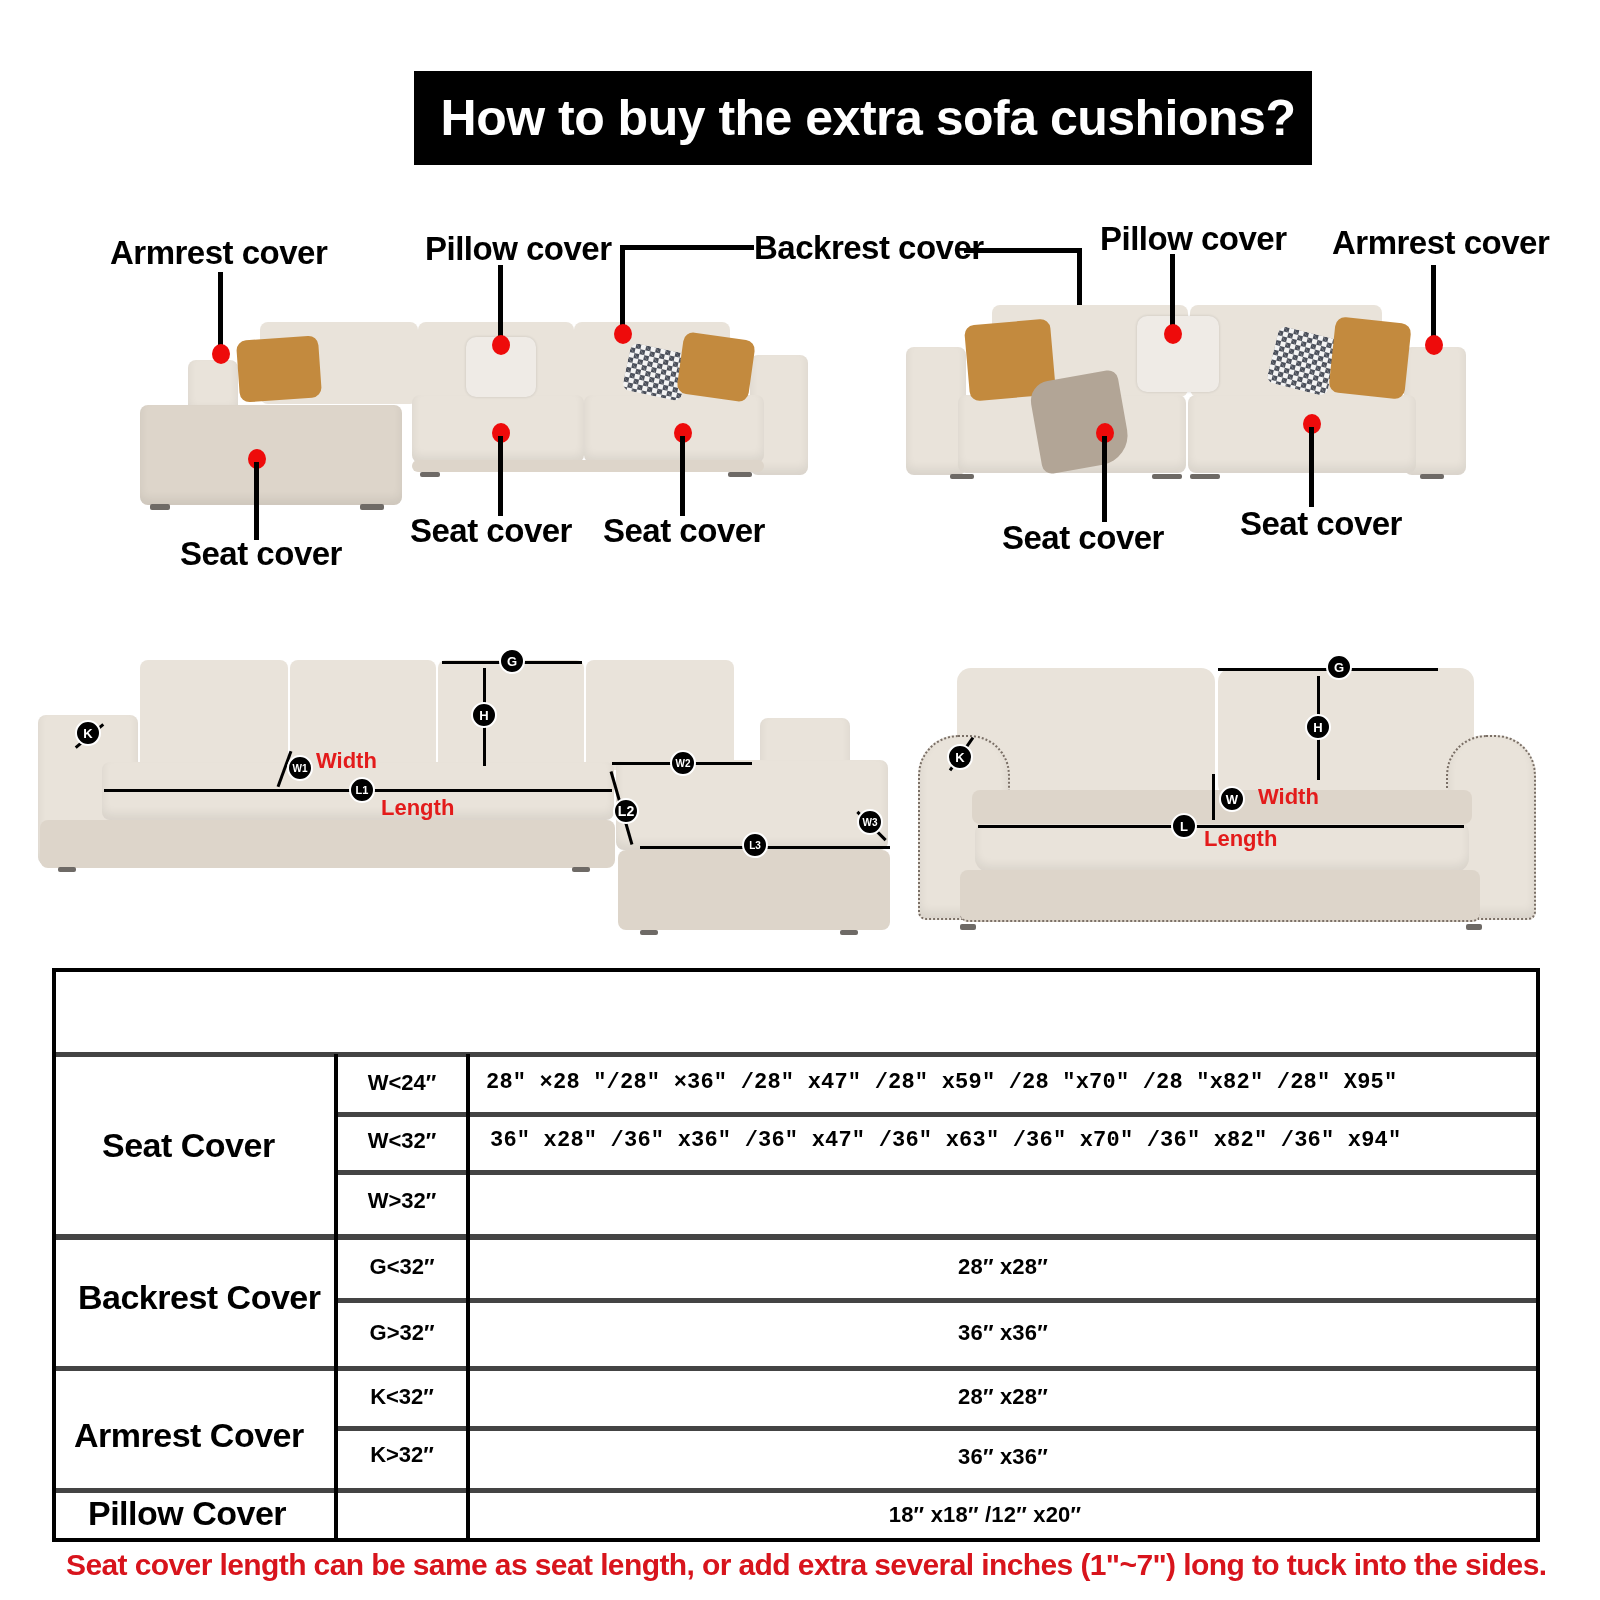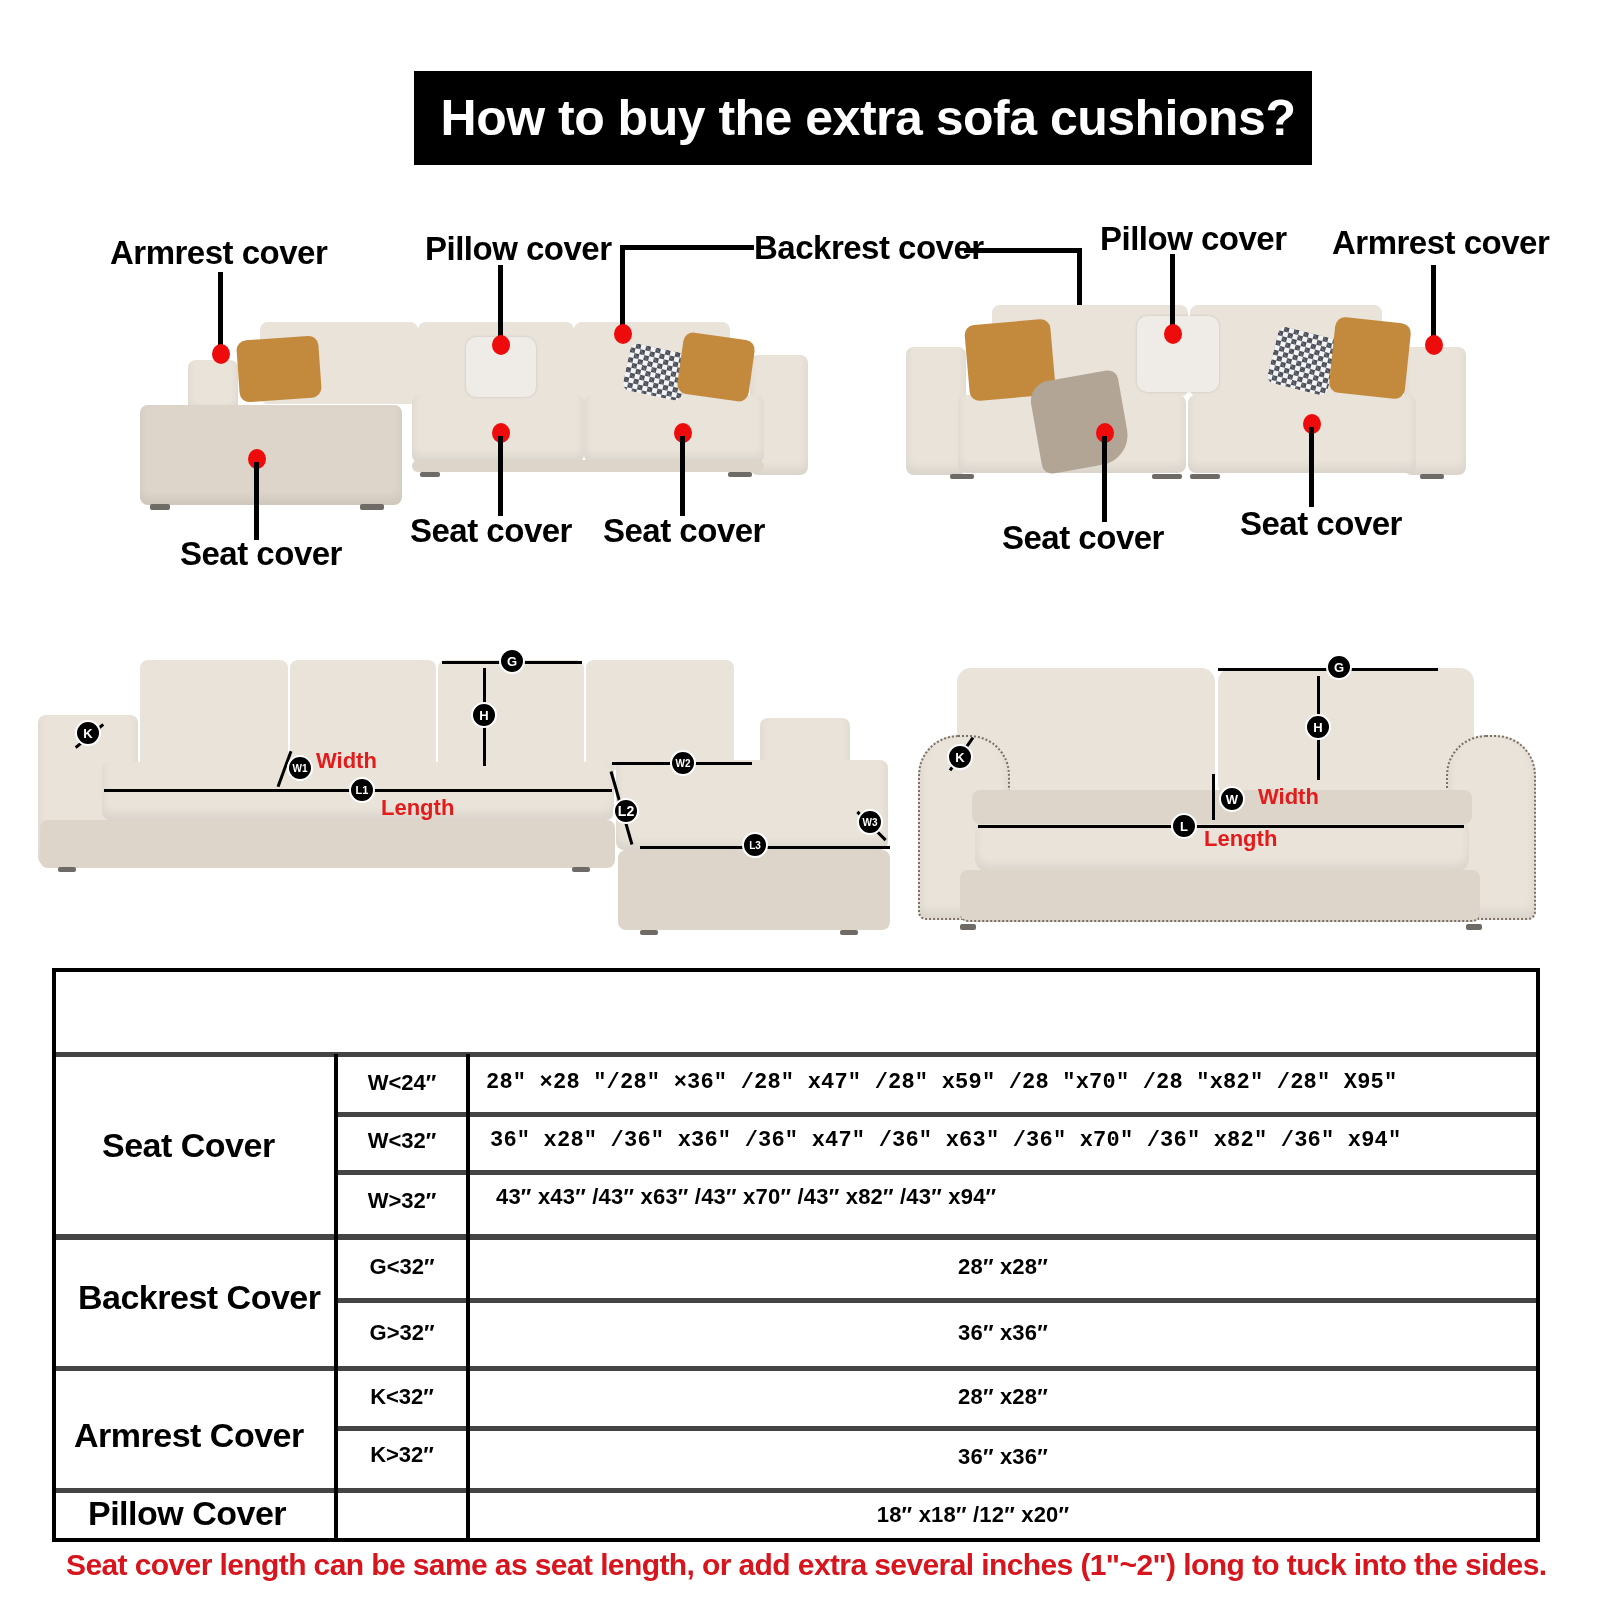--- a/index.html
+++ b/index.html
@@ -236,31 +236,30 @@
 
   <div class="vrule" style="left:278px;top:82px;bottom:0;"></div>
   <div class="vrule" style="left:410px;top:82px;bottom:0;"></div>
 
   <div class="cat-label" style="left:46px;top:154px;">Seat Cover</div>
   <div class="cond-label" style="left:282px;top:98px;">W&lt;24″</div>
   <div class="sizes-cell" style="left:430px;top:98px;font-family:Liberation Mono, monospace;">28″ ×28 ″/28″ ×36″ /28″ x47″ /28″ x59″ /28 ″x70″ /28 ″x82″ /28″ X95″</div>
   <div class="cond-label" style="left:282px;top:156px;">W&lt;32″</div>
   <div class="sizes-cell" style="left:434px;top:156px;font-family:Liberation Mono, monospace;">36″ x28″ /36″ x36″ /36″ x47″ /36″ x63″ /36″ x70″ /36″ x82″ /36″ x94″</div>
   <div class="cond-label" style="left:282px;top:216px;">W&gt;32″</div>
-  <div class="sizes-cell" style="left:440px;top:212px;">43″ x43″ /43″ x63″ /43″ x70″ /43″ x82″ /43″ x94″</div>
 
   <div class="cat-label" style="left:22px;top:306px;">Backrest Cover</div>
   <div class="cond-label" style="left:282px;top:282px;">G&lt;32″</div>
   <div class="sizes-cell sizes-center" style="left:414px;width:1066px;top:282px;">28″ x28″</div>
   <div class="cond-label" style="left:282px;top:348px;">G&gt;32″</div>
   <div class="sizes-cell sizes-center" style="left:414px;width:1066px;top:348px;">36″ x36″</div>
 
   <div class="cat-label" style="left:18px;top:444px;">Armrest Cover</div>
   <div class="cond-label" style="left:282px;top:412px;">K&lt;32″</div>
   <div class="sizes-cell sizes-center" style="left:414px;width:1066px;top:412px;">28″ x28″</div>
   <div class="cond-label" style="left:282px;top:470px;">K&gt;32″</div>
   <div class="sizes-cell sizes-center" style="left:414px;width:1066px;top:472px;">36″ x36″</div>
 
   <div class="cat-label" style="left:32px;top:522px;">Pillow Cover</div>
-  <div class="sizes-cell sizes-center" style="left:406px;width:1022px;top:530px;">18″ x18″ /12″ x20″</div>
-</div>
-
-<div class="footnote">Seat cover length can be same as seat length, or add extra several inches (1"~2") long to tuck into the sides.</div>
+  <div class="sizes-cell sizes-center" style="left:418px;width:1022px;top:530px;">18″ x18″ /12″ x20″</div>
+</div>
+
+<div class="footnote">Seat cover length can be same as seat length, or add extra several inches (1"~7") long to tuck into the sides.</div>
 
 </body></html>

